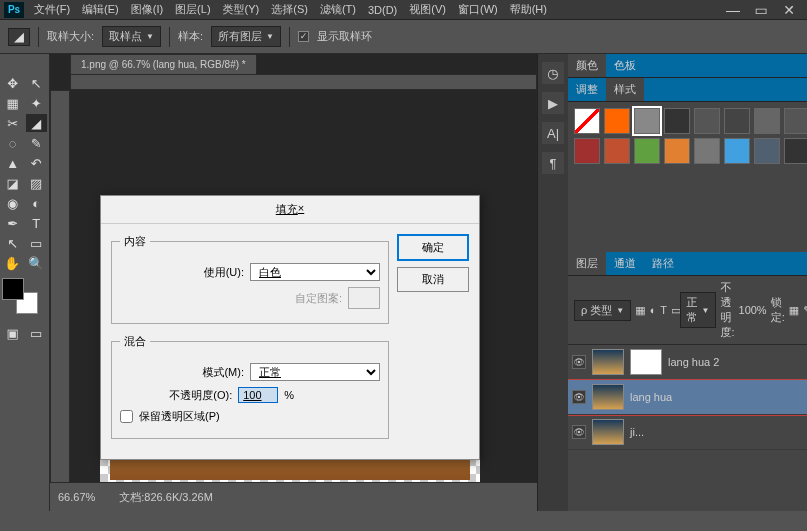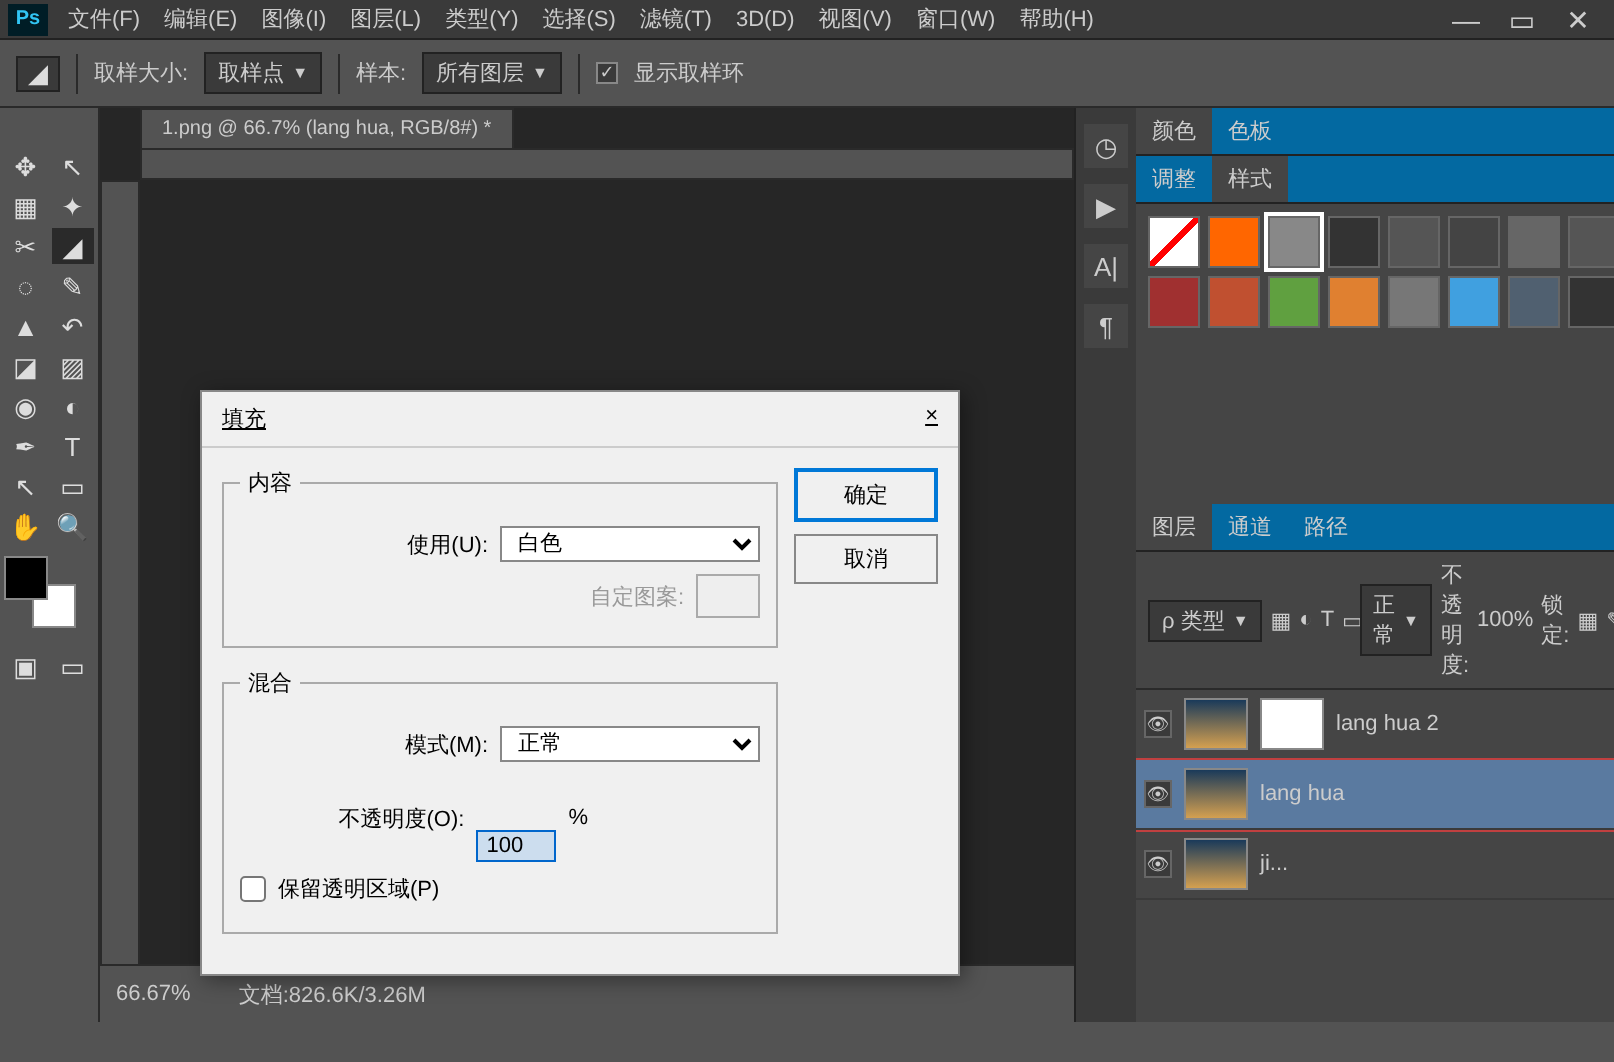--- a/index.html
+++ b/index.html
@@ -45,26 +45,26 @@
 .layeropts { padding: 4px 6px; display: flex; flex-direction: row; gap: 4px; border-bottom: 1px solid #2a2a2a; font-size: 10px; }
 .layeropts .row { display: flex; align-items: center; gap: 4px; }
 .layerlist { flex: 1; overflow: hidden; }
 .layer { display: flex; align-items: center; padding: 4px; gap: 6px; border-bottom: 1px solid #3a3a3a; }
 .layer.active { background: #5a7aa0; outline: 1px solid #c04040; }
 .eye { width: 14px; height: 14px; border: 1px solid #666; background: #3a3a3a; text-align: center; font-size: 9px; line-height: 12px; }
 .thumb { width: 32px; height: 26px; background: linear-gradient(to bottom,#1a3a5a,#d4a050); border: 1px solid #888; }
 .mask { width: 32px; height: 26px; background: #fff; border: 1px solid #888; }
 
 .dialog { position: absolute; top: 195px; left: 100px; width: 380px; background: #f0f0f0; border: 1px solid #888; box-shadow: 2px 2px 10px rgba(0,0,0,0.4); color: #000; }
-.dialog .dtitle { display: flex; justify-content: space-between; padding: 6px 10px; border-bottom: 1px solid #ccc; font-size: 12px; text-decoration: underline; }
+.dialog .dtitle { display: flex; justify-content: center; padding: 6px 10px; border-bottom: 1px solid #ccc; font-size: 12px; text-decoration: underline; }
 .dialog .dbody { display: flex; padding: 10px; gap: 8px; }
 .dialog fieldset { border: 1px solid #aaa; padding: 8px; margin-bottom: 10px; font-size: 11px; }
 .dialog legend { padding: 0 4px; }
 .dialog .frow { display: flex; align-items: center; gap: 6px; margin: 6px 0; justify-content: flex-end; }
-.dialog select, .dialog input[type=text] { border: 1px solid #888; padding: 1px 4px; font-size: 11px; background: #fff; }
+.dialog select, .dialog input[type=text] { border: 1px solid #888; padding: 1px 4px; font-size: 11px; background: #fff; text-decoration: underline; }
 .dialog .dbtns { display: flex; flex-direction: column; gap: 6px; }
 .dialog .dbtn { width: 72px; padding: 4px; background: #f0f0f0; border: 1px solid #888; text-align: center; cursor: pointer; }
 .dialog .dbtn.primary { border: 2px solid #0078d7; }
 .sep { width: 1px; height: 20px; background: #2a2a2a; }
 </style>
 </head>
 <body>
 
 <div class="titlebar">
   <div class="ps">Ps</div>
@@ -291,21 +291,21 @@
         </div>
       </fieldset>
       <fieldset>
         <legend>混合</legend>
         <div class="frow">
           <span>模式(M):</span>
           <select style="width:130px"><option>正常</option></select>
         </div>
         <div class="frow">
           <span>不透明度(O):</span>
-          <input type="text" style="width: 40px; background: rgb(204, 221, 238); border: 1px solid rgb(0, 102, 204); margin-top: 28px;" value="100">
+          <input type="text" style="width: 40px; background: rgb(204, 221, 238); border: 1px solid rgb(0, 102, 204);" value="100">
           <span>%</span>
           <span style="width:80px"></span>
         </div>
         <div class="frow" style="justify-content:flex-start">
           <input type="checkbox" style="">
           <span>保留透明区域(P)</span>
         </div>
       </fieldset>
     </div>
     <div class="dbtns">

